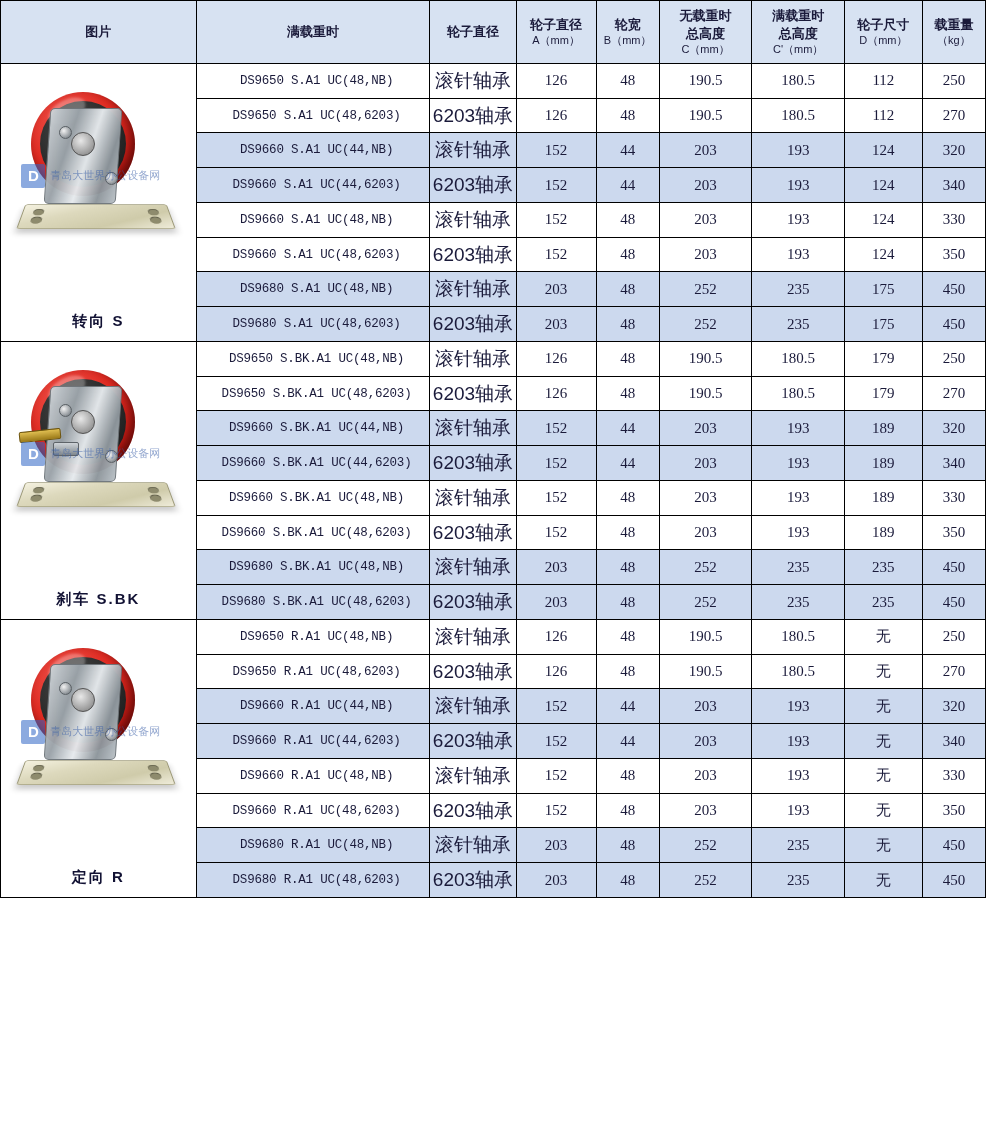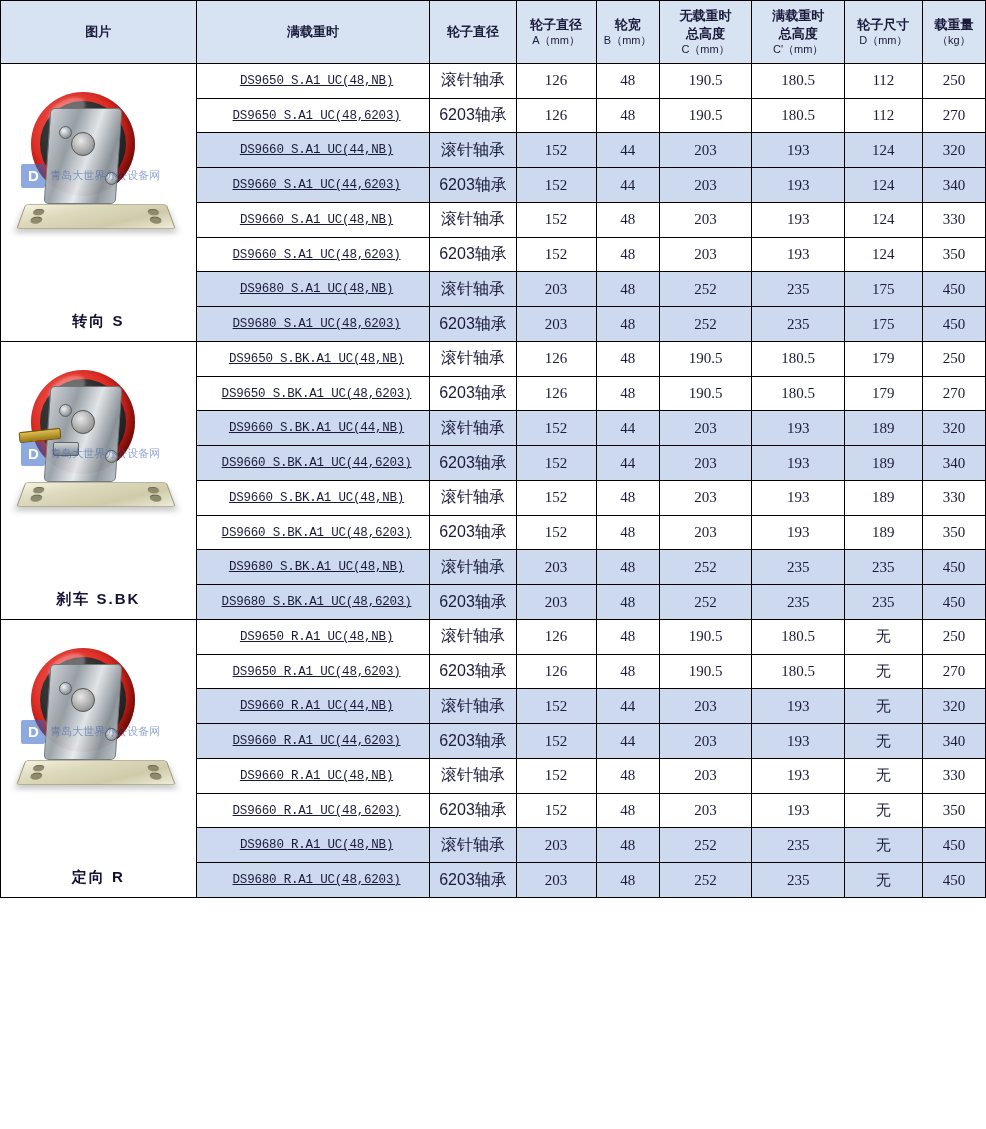--- a/index.html
+++ b/index.html
@@ -45,24 +45,23 @@
     background: #ffffff;
     padding: 4px 2px 10px 2px;
   }
   td.model {
     text-align: left;
     padding-left: 8px;
     font-size: 12.5px;
     font-family: "Liberation Mono", "DejaVu Sans Mono", monospace;
     letter-spacing: -0.2px;
     white-space: nowrap;
-    text-decoration: underline;
   }
   td.bearing {
-    font-size: 16px;
+    font-size: 19px;
     font-family: "Liberation Sans", "DejaVu Sans", sans-serif;
   }
   td.num {
     font-size: 15px;
   }
   tr.alt td:not(.img-cell) {
     background: #ccd9ee;
   }
   tr.plain td:not(.img-cell) {
     background: #ffffff;

